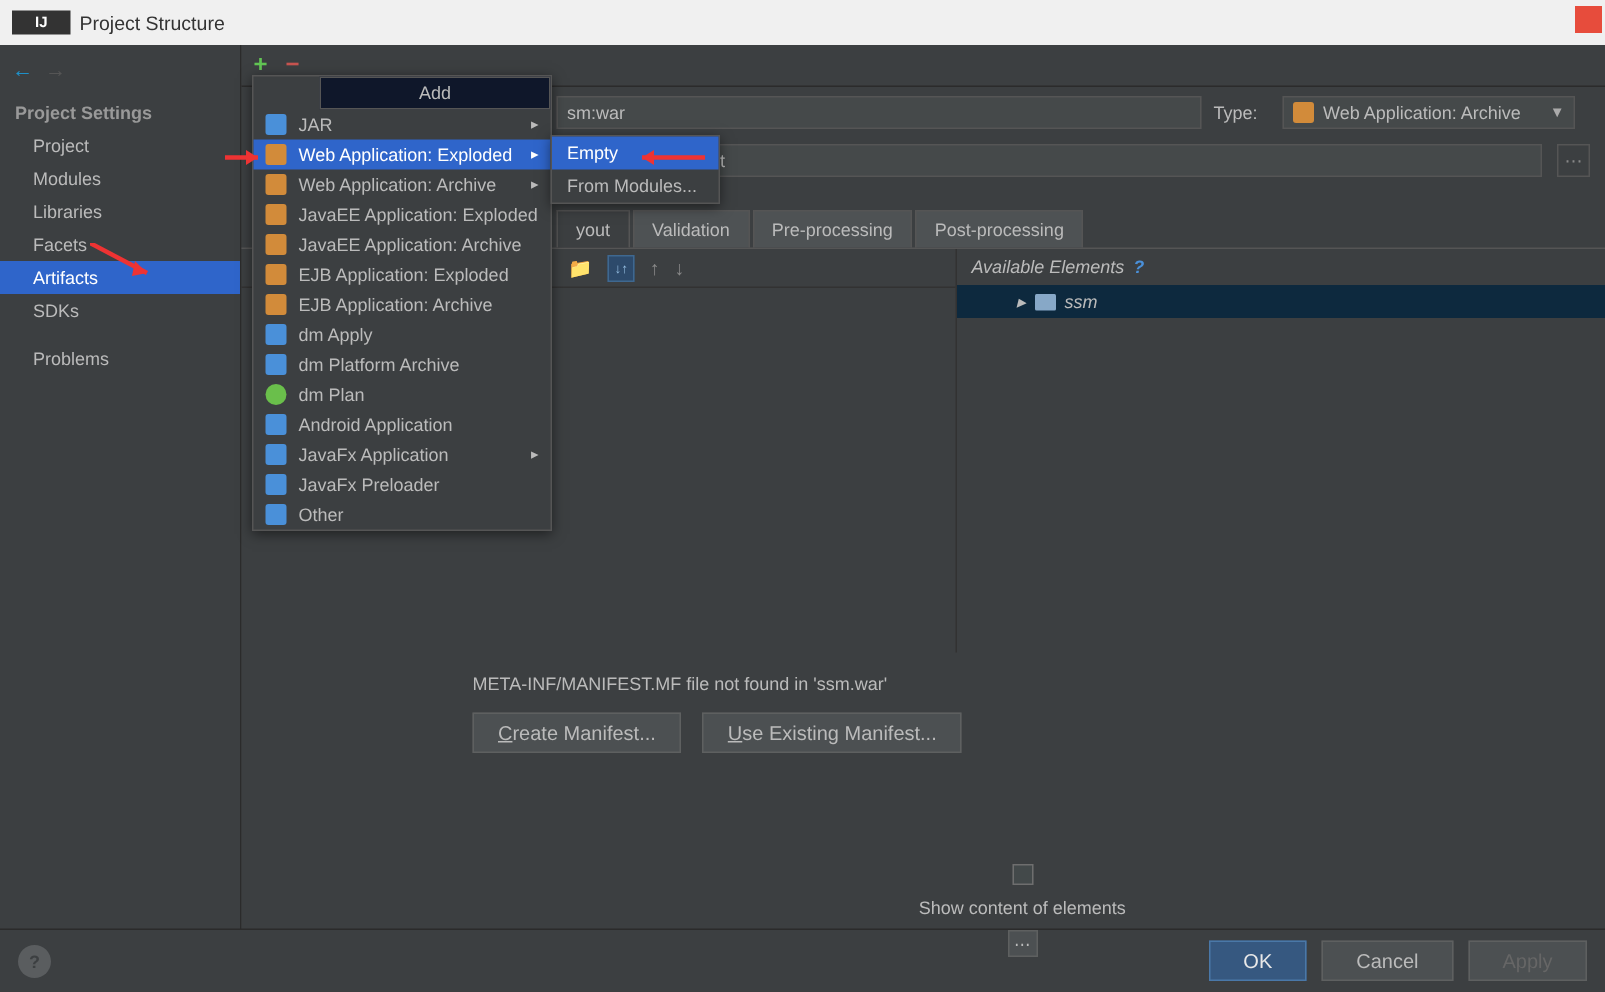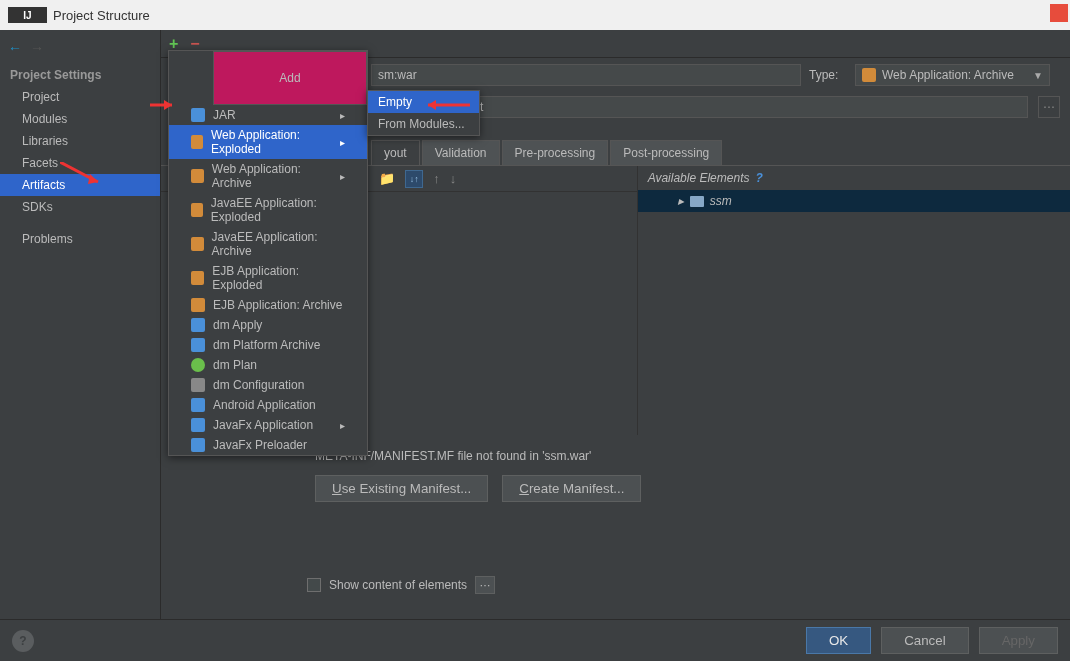--- a/index.html
+++ b/index.html
@@ -44,22 +44,22 @@
   .show-content { display: flex; align-items: center; gap: 8px; padding: 10px 14px; }
   .checkbox { width: 14px; height: 14px; border: 1px solid #6e6e6e; background: #43494a; }
   .ellipsis-btn { width: 20px; height: 18px; border: 1px solid #5e6060; background: #4c5052; display: inline-flex; align-items: center; justify-content: center; color: #bbb; font-size: 11px; }
   .bottombar { position: absolute; bottom: 0; left: 0; right: 0; height: 42px; border-top: 1px solid #2b2b2b; display: flex; align-items: center; padding: 0 12px; gap: 10px; }
   .help-icon { width: 22px; height: 22px; border-radius: 50%; background: #5a5d5f; color: #3c3f41; display: flex; align-items: center; justify-content: center; font-weight: bold; }
   .spacer { flex: 1; }
   .dlg-btn { background: #4c5052; border: 1px solid #5e6060; color: #bbb; padding: 5px 22px; cursor: pointer; }
   .dlg-btn.primary { background: #365880; border: 1px solid #4a78a8; color: #e8e8e8; }
   .dlg-btn.disabled { color: #666; }
   .popup-add { position: absolute; left: 168px; top: 50px; width: 200px; background: #3c3f41; border: 1px solid #555; box-shadow: 0 2px 8px rgba(0,0,0,0.5); z-index: 20; }
-  .popup-title { text-align: center; padding: 19px 0; border: 1px solid #555; background: #be185d; color: #bbb; margin-left: 44px; }
-  .popup-item { padding: 3px 22px; display: flex; align-items: center; gap: 8px; color: #bbb; cursor: pointer; }
+  .popup-title { text-align: center; padding: 3px 0; border: 1px solid #555; background: #0f172a; color: #bbb; margin-left: 44px; }
+  .popup-item { padding: 3px 8px; display: flex; align-items: center; gap: 8px; color: #bbb; cursor: pointer; }
   .popup-item.selected { background: #2f65ca; color: #fff; }
   .submenu-arrow { margin-left: auto; font-size: 10px; }
   .popup-sub { position: absolute; left: 367px; top: 90px; width: 113px; background: #3c3f41; border: 1px solid #555; box-shadow: 0 2px 8px rgba(0,0,0,0.5); z-index: 21; }
   .popup-sub .popup-item { padding: 4px 10px; }
   .pi-icon { width: 14px; height: 14px; display: inline-block; }
   .ico-blue { background: #4a90d9; border-radius: 2px; }
   .ico-orange { background: #d28b3a; border-radius: 2px; }
   .ico-green { background: #6abf4b; border-radius: 50%; }
   .ico-gray { background: #888; border-radius: 2px; }
   .red-arrow { position: absolute; z-index: 30; }
@@ -147,26 +147,26 @@
           <span style="color:#bbb;">▸</span>
           <span class="folder-icon"></span>
           <span>ssm</span>
         </div>
       </div>
     </div>
 
     <div class="warning-area" style="margin-left:130px;">
       <div class="warn-text">META-INF/MANIFEST.MF file not found in 'ssm.war'</div>
       <div class="btn-row">
+        <button class="flat-btn"><u>C</u><span>reate Manifest...</span></button>
         <button class="flat-btn"><u>U</u><span>se Existing Manifest...</span></button>
-        <button class="flat-btn"><u>C</u><span>reate Manifest...</span></button>
-      </div>
-    </div>
-
-    <div class="show-content" style="margin-left:132px; margin-top:50px;">
+      </div>
+    </div>
+
+    <div class="show-content" style="margin-left:132px; margin-top:50px;flex-direction:column;">
       <span class="checkbox"></span>
       <span>Show content of elements</span>
       <span class="ellipsis-btn">⋯</span>
     </div>
   </div>
 </div>
 
 <div class="bottombar">
   <div class="help-icon">?</div>
   <div class="spacer"></div>
@@ -215,35 +215,35 @@
       </div>
       <div class="popup-item">
         <span class="pi-icon ico-blue"></span>
         <span>dm Platform Archive</span>
       </div>
       <div class="popup-item">
         <span class="pi-icon ico-green"></span>
         <span>dm Plan</span>
       </div>
       <div class="popup-item">
-        <span class="pi-icon ico-gray"></span>
-        <span>dm Configuration</span>
-      </div>
-      <div class="popup-item">
         <span class="pi-icon ico-blue"></span>
         <span>Android Application</span>
       </div>
       <div class="popup-item">
         <span class="pi-icon ico-blue"></span>
         <span>JavaFx Application</span>
         <span class="submenu-arrow">▸</span>
       </div>
       <div class="popup-item">
         <span class="pi-icon ico-blue"></span>
         <span>JavaFx Preloader</span>
+      </div>
+      <div class="popup-item">
+        <span class="pi-icon ico-blue"></span>
+        <span>Other</span>
       </div>
     </div>
 </div>
 
 <div class="popup-sub">
   <div id="sub-menu-items">
       <div class="popup-item selected">Empty</div>
       <div class="popup-item">From Modules...</div>
     </div>
 </div>

